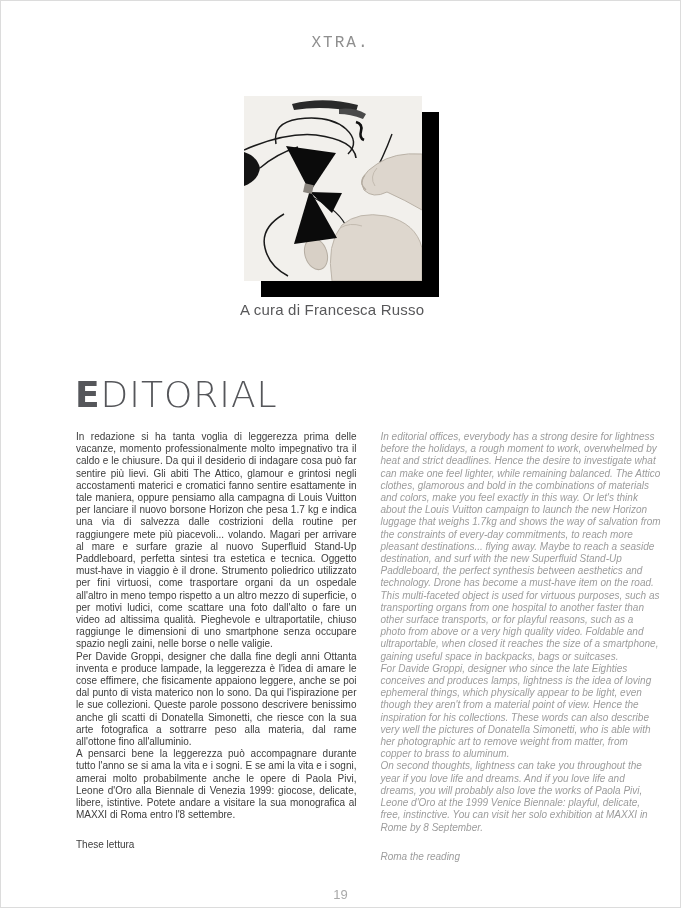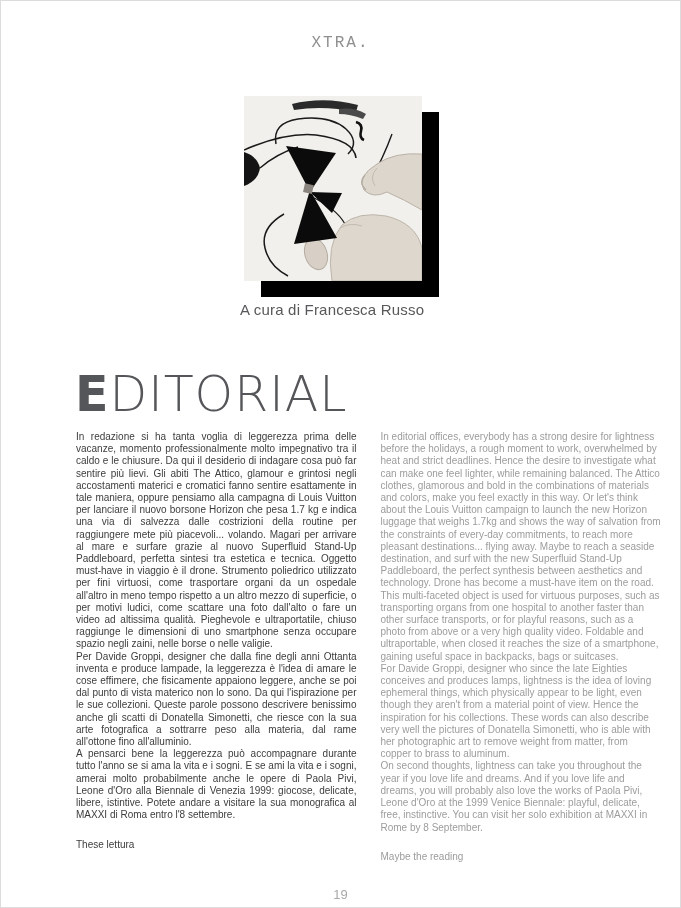--- a/index.html
+++ b/index.html
@@ -27,34 +27,34 @@
   }
   .photo svg { display:block; width:100%; height:100%; }
   .caption {
     position:absolute; left:239px; top:300px; width:196px;
     font-size:15px; letter-spacing:0.2px;
     color:#58585a;
   }
   .title {
     position:absolute; left:74px; top:372px;
     font-family:"DejaVu Sans", sans-serif;
-    font-size:49px; line-height:44px;
+    font-size:36px; line-height:44px;
     color:#55565a; letter-spacing:1px;
     white-space:nowrap;
   }
   .title .e-bold  { font-weight:800; }
   .title .e-thin  { font-weight:200; }
   .columns {
     position:absolute; left:75px; top:430px; width:585px;
     display:flex; gap:24px;
   }
   .col { width:288px; font-size:10px; line-height:12.2px; }
   .col p { margin:0; }
   .col-it { color:#3d3d3d; text-align:justify; }
-  .col-en { color:#9c9c9c; }
+  .col-en { color:#9c9c9c; font-style:italic; }
   .closing { margin-top:17px !important; }
   .page-number {
     position:absolute; top:871px; left:0; width:100%;
     text-align:center;
     font-size:13px; color:#a9a9a9;margin-top:15px;
   }
 </style>
 </head>
 <body>
 
@@ -112,19 +112,19 @@
     <div class="col col-it">
       <p>In redazione si ha tanta voglia di leggerezza prima delle vacanze, momento professionalmente molto impegnativo tra il caldo e le chiusure. Da qui il desiderio di indagare cosa può far sentire più lievi. Gli abiti The Attico, glamour e grintosi negli accostamenti materici e cromatici fanno sentire esattamente in tale maniera, oppure pensiamo alla campagna di Louis Vuitton per lanciare il nuovo borsone Horizon che pesa 1.7 kg e indica una via di salvezza dalle costrizioni della routine per raggiungere mete più piacevoli... volando. Magari per arrivare al mare e surfare grazie al nuovo Superfluid Stand-Up Paddleboard, perfetta sintesi tra estetica e tecnica. Oggetto must-have in viaggio è il drone. Strumento poliedrico utilizzato per fini virtuosi, come trasportare organi da un ospedale all'altro in meno tempo rispetto a un altro mezzo di superficie, o per motivi ludici, come scattare una foto dall'alto o fare un video ad altissima qualità. Pieghevole e ultraportatile, chiuso raggiunge le dimensioni di uno smartphone senza occupare spazio negli zaini, nelle borse o nelle valigie.</p>
       <p>Per Davide Groppi, designer che dalla fine degli anni Ottanta inventa e produce lampade, la leggerezza è l'idea di amare le cose effimere, che fisicamente appaiono leggere, anche se poi dal punto di vista materico non lo sono. Da qui l'ispirazione per le sue collezioni. Queste parole possono descrivere benissimo anche gli scatti di Donatella Simonetti, che riesce con la sua arte fotografica a sottrarre peso alla materia, dal rame all'ottone fino all'alluminio.</p>
       <p>A pensarci bene la leggerezza può accompagnare durante tutto l'anno se si ama la vita e i sogni. E se ami la vita e i sogni, amerai molto probabilmente anche le opere di Paola Pivi, Leone d'Oro alla Biennale di Venezia 1999: giocose, delicate, libere, istintive. Potete andare a visitare la sua monografica al MAXXI di Roma entro l'8 settembre.</p>
       <p class="closing">These lettura</p>
     </div>
     <div class="col col-en">
       <p>In editorial offices, everybody has a strong desire for lightness before the holidays, a rough moment to work, overwhelmed by heat and strict deadlines. Hence the desire to investigate what can make one feel lighter, while remaining balanced. The Attico clothes, glamorous and bold in the combinations of materials and colors, make you feel exactly in this way. Or let's think about the Louis Vuitton campaign to launch the new Horizon luggage that weighs 1.7kg and shows the way of salvation from the constraints of every-day commitments, to reach more pleasant destinations... flying away. Maybe to reach a seaside destination, and surf with the new Superfluid Stand-Up Paddleboard, the perfect synthesis between aesthetics and technology. Drone has become a must-have item on the road. This multi-faceted object is used for virtuous purposes, such as transporting organs from one hospital to another faster than other surface transports, or for playful reasons, such as a photo from above or a very high quality video. Foldable and ultraportable, when closed it reaches the size of a smartphone, gaining useful space in backpacks, bags or suitcases.</p>
       <p>For Davide Groppi, designer who since the late Eighties conceives and produces lamps, lightness is the idea of loving ephemeral things, which physically appear to be light, even though they aren't from a material point of view. Hence the inspiration for his collections. These words can also describe very well the pictures of Donatella Simonetti, who is able with her photographic art to remove weight from matter, from copper to brass to aluminum.</p>
       <p>On second thoughts, lightness can take you throughout the year if you love life and dreams. And if you love life and dreams, you will probably also love the works of Paola Pivi, Leone d'Oro at the 1999 Venice Biennale: playful, delicate, free, instinctive. You can visit her solo exhibition at MAXXI in Rome by 8 September.</p>
-      <p class="closing">Maybe the reading</p>
+      <p class="closing">Roma the reading</p>
     </div>
   </div>
 
   <div class="page-number">19</div>
 
 </div>
 
 </body></html>

